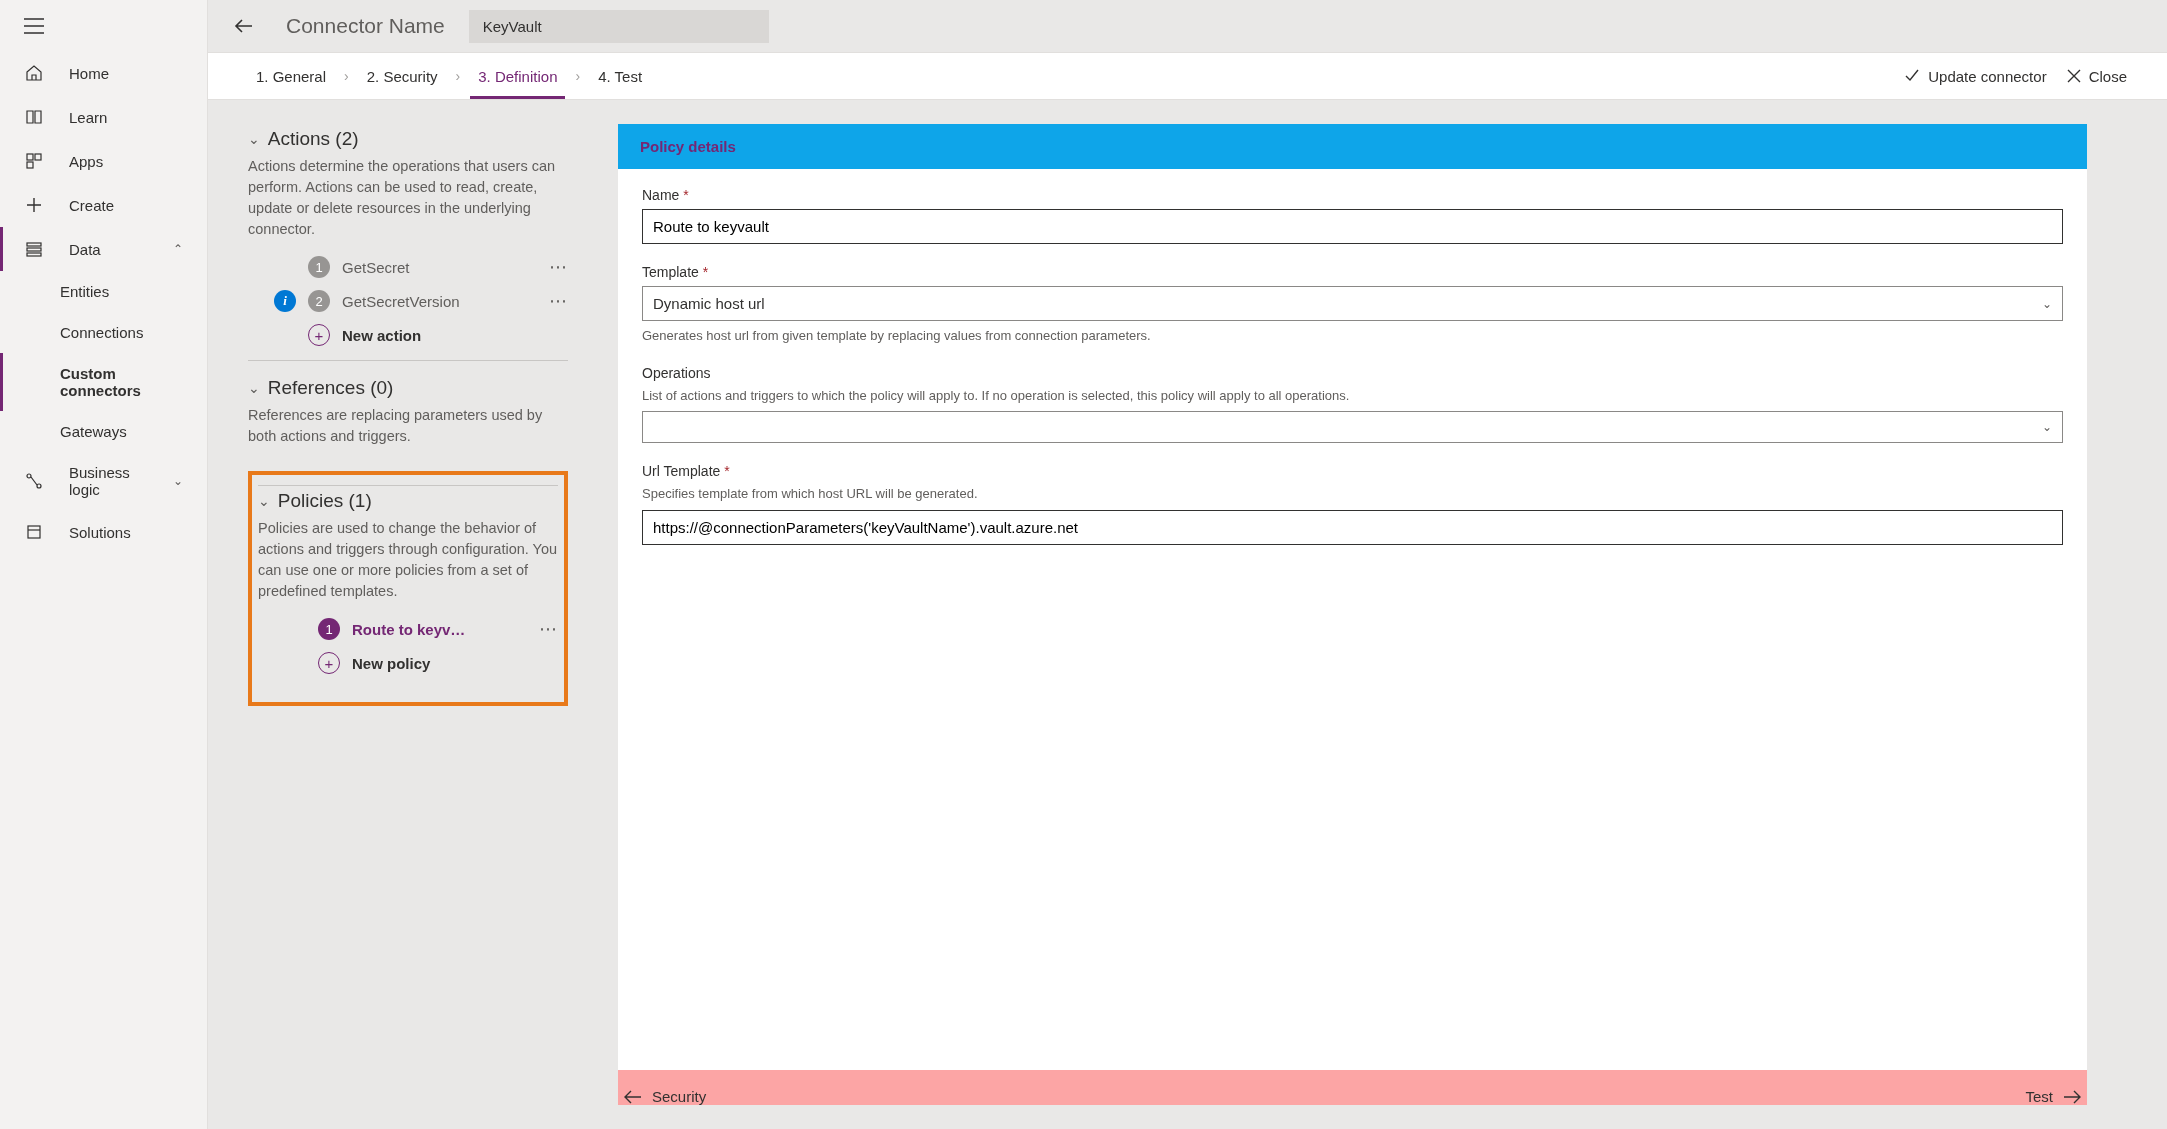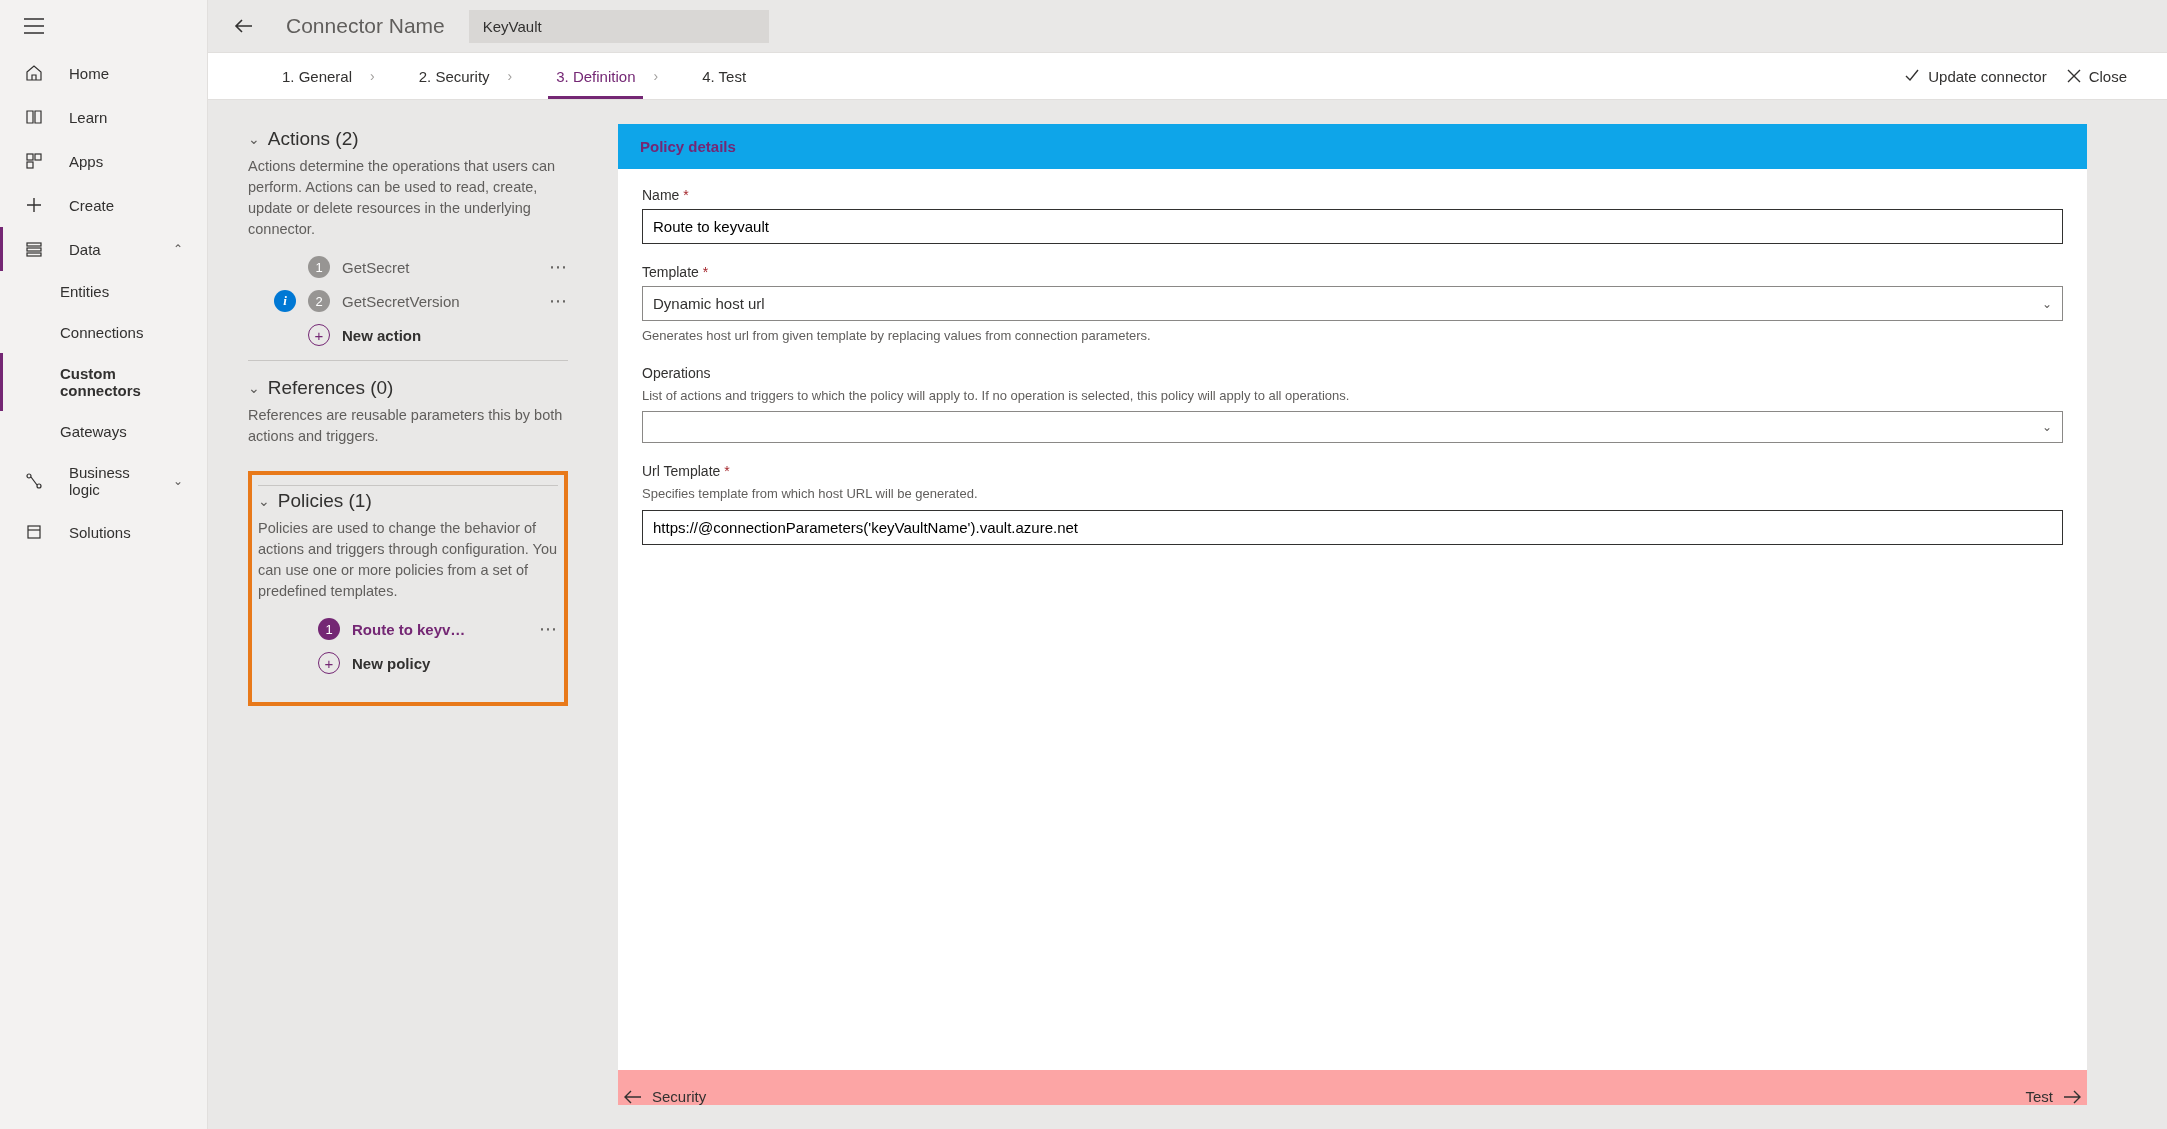--- a/index.html
+++ b/index.html
@@ -21,21 +21,21 @@
 .main { flex: 1; display: flex; flex-direction: column; background: #e9e8e7; overflow: auto; }
 
 
 .header-row { display: flex; align-items: center; padding: 8px 18px; background: #e9e8e7; gap: 10px; }
 .back-btn { width: 36px; height: 36px; display: flex; align-items: center; justify-content: center; cursor: pointer; }
 .conn-label { color: #605e5c; font-size: 21px; padding: 0 14px; }
 .conn-name-box { background: #d9d7d5; padding: 8px 14px; min-width: 300px; font-size: 15px; }
 
 
 .steps-bar { display: flex; align-items: center; background: #fff; border-top: 1px solid #e1dfdd; border-bottom: 1px solid #e1dfdd; padding: 0 40px; height: 48px; position: relative; }
-.step { padding: 0 8px; color: #323130; font-size: 15px; cursor: pointer; height: 100%; display: flex; align-items: center; margin-left: 26px; }
+.step { padding: 0 8px; color: #323130; font-size: 15px; cursor: pointer; height: 100%; display: flex; align-items: center; }
 .step.active { color: #742774; font-weight: 400; border-bottom: 3px solid #742774; padding-top: 3px; }
 .step-sep { color: #a19f9d; padding: 0 10px; font-size: 14px; }
 .actions-right { margin-left: auto; display: flex; gap: 20px; }
 .hdr-action { display: flex; align-items: center; gap: 8px; cursor: pointer; color: #323130; font-size: 15px; }
 
 
 .content { display: flex; padding: 24px 80px 24px 40px; gap: 50px; flex: 1; background: #e9e8e7; }
 
 
 .left-panel { width: 320px; }
@@ -224,21 +224,21 @@
             <span class="plus-badge">+</span>
             <span class="item-label bold">New action</span>
           </div>
         </div>
 
         <div class="section">
           <div class="sec-header">
             <span class="sec-chev">⌄</span>
             <span class="sec-title">References (0)</span>
           </div>
-          <div class="sec-desc">References are reusable parameters this by both actions and triggers.</div>
+          <div class="sec-desc">References are replacing parameters used by both actions and triggers.</div>
         </div>
 
         <div class="highlight-box">
           <div class="section">
             <div class="sec-header">
               <span class="sec-chev">⌄</span>
               <span class="sec-title">Policies (1)</span>
             </div>
             <div class="sec-desc">Policies are used to change the behavior of actions and triggers through configuration. You can use one or more policies from a set of predefined templates.</div>
             <div class="item-row">

